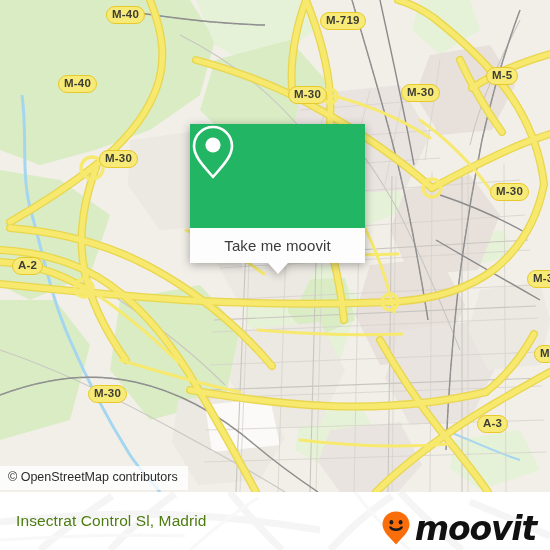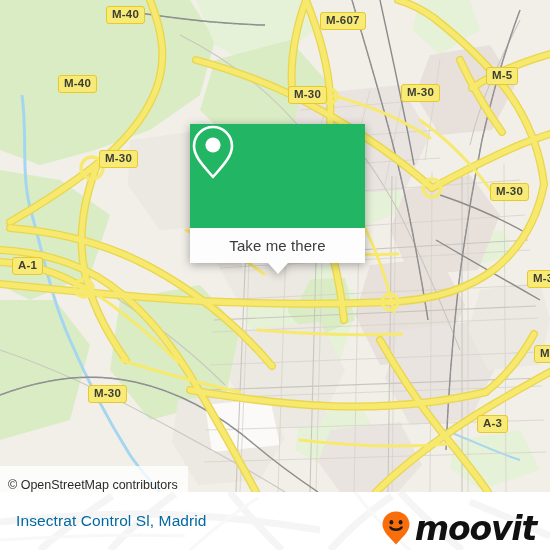--- a/index.html
+++ b/index.html
@@ -15,37 +15,37 @@
     position:absolute;left:0;top:0;width:550px;height:492px;overflow:hidden;
     background:#f2efe9;
   }
   #map svg{position:absolute;left:0;top:0;}
 
   
   .shield{
     position:absolute;
     background:#f7ea76;
     border:1.6px solid #e8c92b;
-    border-radius:3px;
+    border-radius:9px;
     color:#3d3d35;
     font-size:11.5px;
     font-weight:bold;
     letter-spacing:.2px;
     padding:1px 5px 2px 5px;
     line-height:13px;
     white-space:nowrap;
     box-sizing:border-box;
     font-family:"Liberation Sans","DejaVu Sans",sans-serif;
   }
 
   
   #attrib{
     position:absolute;left:0;top:466px;
     background:rgba(255,255,255,0.78);
-    padding:12px 10px 5px 8px;
+    padding:4px 10px 5px 8px;
     font-size:12.5px;color:#2b2b2b;
     line-height:15px;
     white-space:nowrap;
   }
 
   
   #popup{
     position:absolute;left:190px;top:124px;width:175px;
     filter:drop-shadow(0 2px 5px rgba(0,0,0,.32));
   }
@@ -73,21 +73,21 @@
   #footer{
     position:absolute;left:0;top:492px;width:550px;height:58px;
     background:#ffffff;overflow:hidden;
   }
   #footer-watermark{
     position:absolute;left:0;top:0;width:550px;height:58px;opacity:.5;
   }
   #footer-title{
     position:absolute;left:16px;top:0;height:58px;
     display:flex;align-items:center;
-    font-size:15.5px;color:#0369a1;letter-spacing:.1px;
+    font-size:15.5px;color:#4d7c0f;letter-spacing:.1px;
     z-index:2;
   }
   #brand{
     position:absolute;right:14px;top:0;height:72px;
     display:flex;align-items:center;gap:4px;z-index:2;font-style:italic;
   }
   #brand-word{
     font-size:33px;font-weight:bold;color:#111111;
     letter-spacing:-1.2px;line-height:33px;
     font-family:"DejaVu Sans","Liberation Sans",sans-serif;
@@ -286,44 +286,44 @@
         <circle cx="92" cy="168" r="11" fill="none"></circle>
         <circle cx="84" cy="288" r="9" fill="none"></circle>
         <circle cx="390" cy="302" r="8" fill="none"></circle>
         <circle cx="432" cy="188" r="9" fill="none"></circle>
         <circle cx="330" cy="96" r="7" fill="none"></circle>
       </g>
     </svg>
 
     <div id="shield-layer">
         <div class="shield" style="left: 106px; top: 6px;">M-40</div>
-        <div class="shield" style="left: 320px; top: 12px;">M-607</div>
+        <div class="shield" style="left: 320px; top: 12px;">M-719</div>
         <div class="shield" style="left: 58px; top: 75px;">M-40</div>
         <div class="shield" style="left: 288px; top: 86px;">M-30</div>
         <div class="shield" style="left: 401px; top: 84px;">M-30</div>
         <div class="shield" style="left: 486px; top: 67px;">M-5</div>
         <div class="shield" style="left: 99px; top: 150px;">M-30</div>
         <div class="shield" style="left: 490px; top: 183px;">M-30</div>
-        <div class="shield" style="left: 12px; top: 257px;">A-1</div>
+        <div class="shield" style="left: 12px; top: 257px;">A-2</div>
         <div class="shield" style="left: 527px; top: 270px;">M-3</div>
         <div class="shield" style="left: 534px; top: 345px;">M</div>
         <div class="shield" style="left: 88px; top: 385px;">M-30</div>
         <div class="shield" style="left: 477px; top: 415px;">A-3</div>
       </div>
 
     <div id="attrib">© OpenStreetMap contributors</div>
 
     <div id="popup">
       <div id="popup-green">
         <svg width="46" height="56" viewBox="0 0 46 56">
           <path d="M23,3 C12.5,3 4,11.5 4,22 C4,33 14.5,43 23,53 C31.5,43 42,33 42,22 C42,11.5 33.5,3 23,3 Z" fill="none" stroke="#ffffff" stroke-width="2.6" stroke-linejoin="round"></path>
           <circle cx="23" cy="21" r="7.6" fill="#ffffff"></circle>
         </svg>
       </div>
-      <div id="popup-btn">Take me there</div>
+      <div id="popup-btn">Take me moovit</div>
       <div id="popup-tail"></div>
     </div>
   </div>
 
   <div id="footer">
     <svg id="footer-watermark" viewBox="0 0 550 58">
       <rect x="0" y="0" width="550" height="58" fill="#ffffff"></rect>
       <g fill="none" stroke="#ececec" stroke-width="7">
         <path d="M40,58 C60,40 85,22 112,4"></path>
         <path d="M110,58 C128,38 150,20 175,2"></path>

